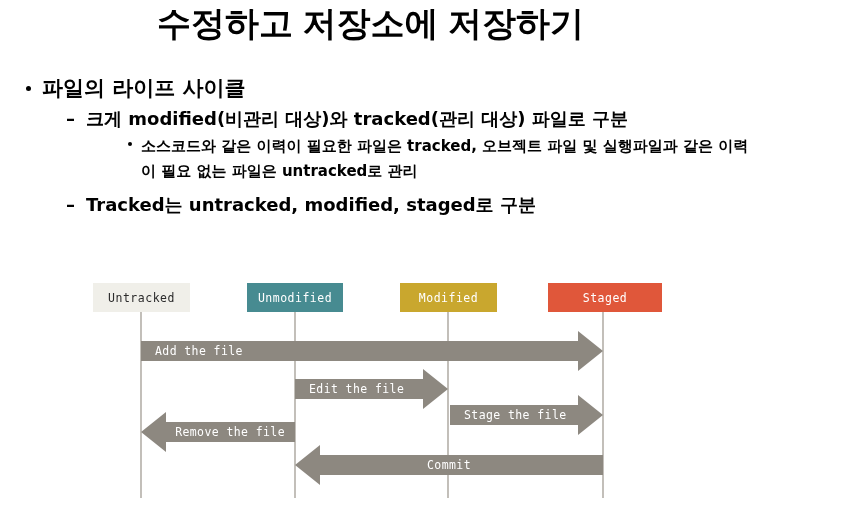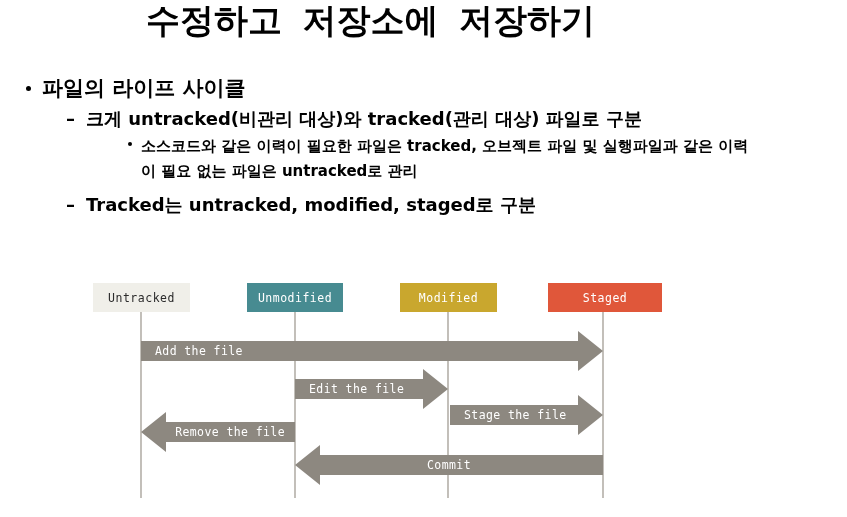--- a/index.html
+++ b/index.html
@@ -16,21 +16,21 @@
     color: #000000;
   }
 
   
   .slide-title {
     position: absolute;
     left: 0;
     top: 2px;
     width: 741px;
     text-align: center;
-    font-family: Liberation Mono, monospace;
+    font-family: Liberation Sans, sans-serif;
     font-weight: bold;
     font-size: 34px;
     letter-spacing: 0px;
     line-height: 42px;
     color: #000000;
     white-space: nowrap;
   }
 
   
   .bullets {
@@ -125,21 +125,21 @@
 
 <div class="bullets">
 
   <div class="lvl1">
     <span class="dot"></span>
     <span>파일의 라이프 사이클</span>
   </div>
 
   <div class="lvl2">
     <span class="dash">–</span>
-    <span>크게 untracked(비관리 대상)와 tracked(관리 대상) 파일로 구분</span>
+    <span>크게 modified(비관리 대상)와 tracked(관리 대상) 파일로 구분</span>
   </div>
 
   <div class="lvl3">
     <span class="dot3"></span>
     <span>소스코드와 같은 이력이 필요한 파일은 tracked, 오브젝트 파일 및 실행파일과 같은 이력이 필요 없는 파일은 untracked로 관리</span>
   </div>
 
   <div class="lvl2" style="margin-top:9px;">
     <span class="dash">–</span>
     <span>Tracked는 untracked, modified, staged로 구분</span>

